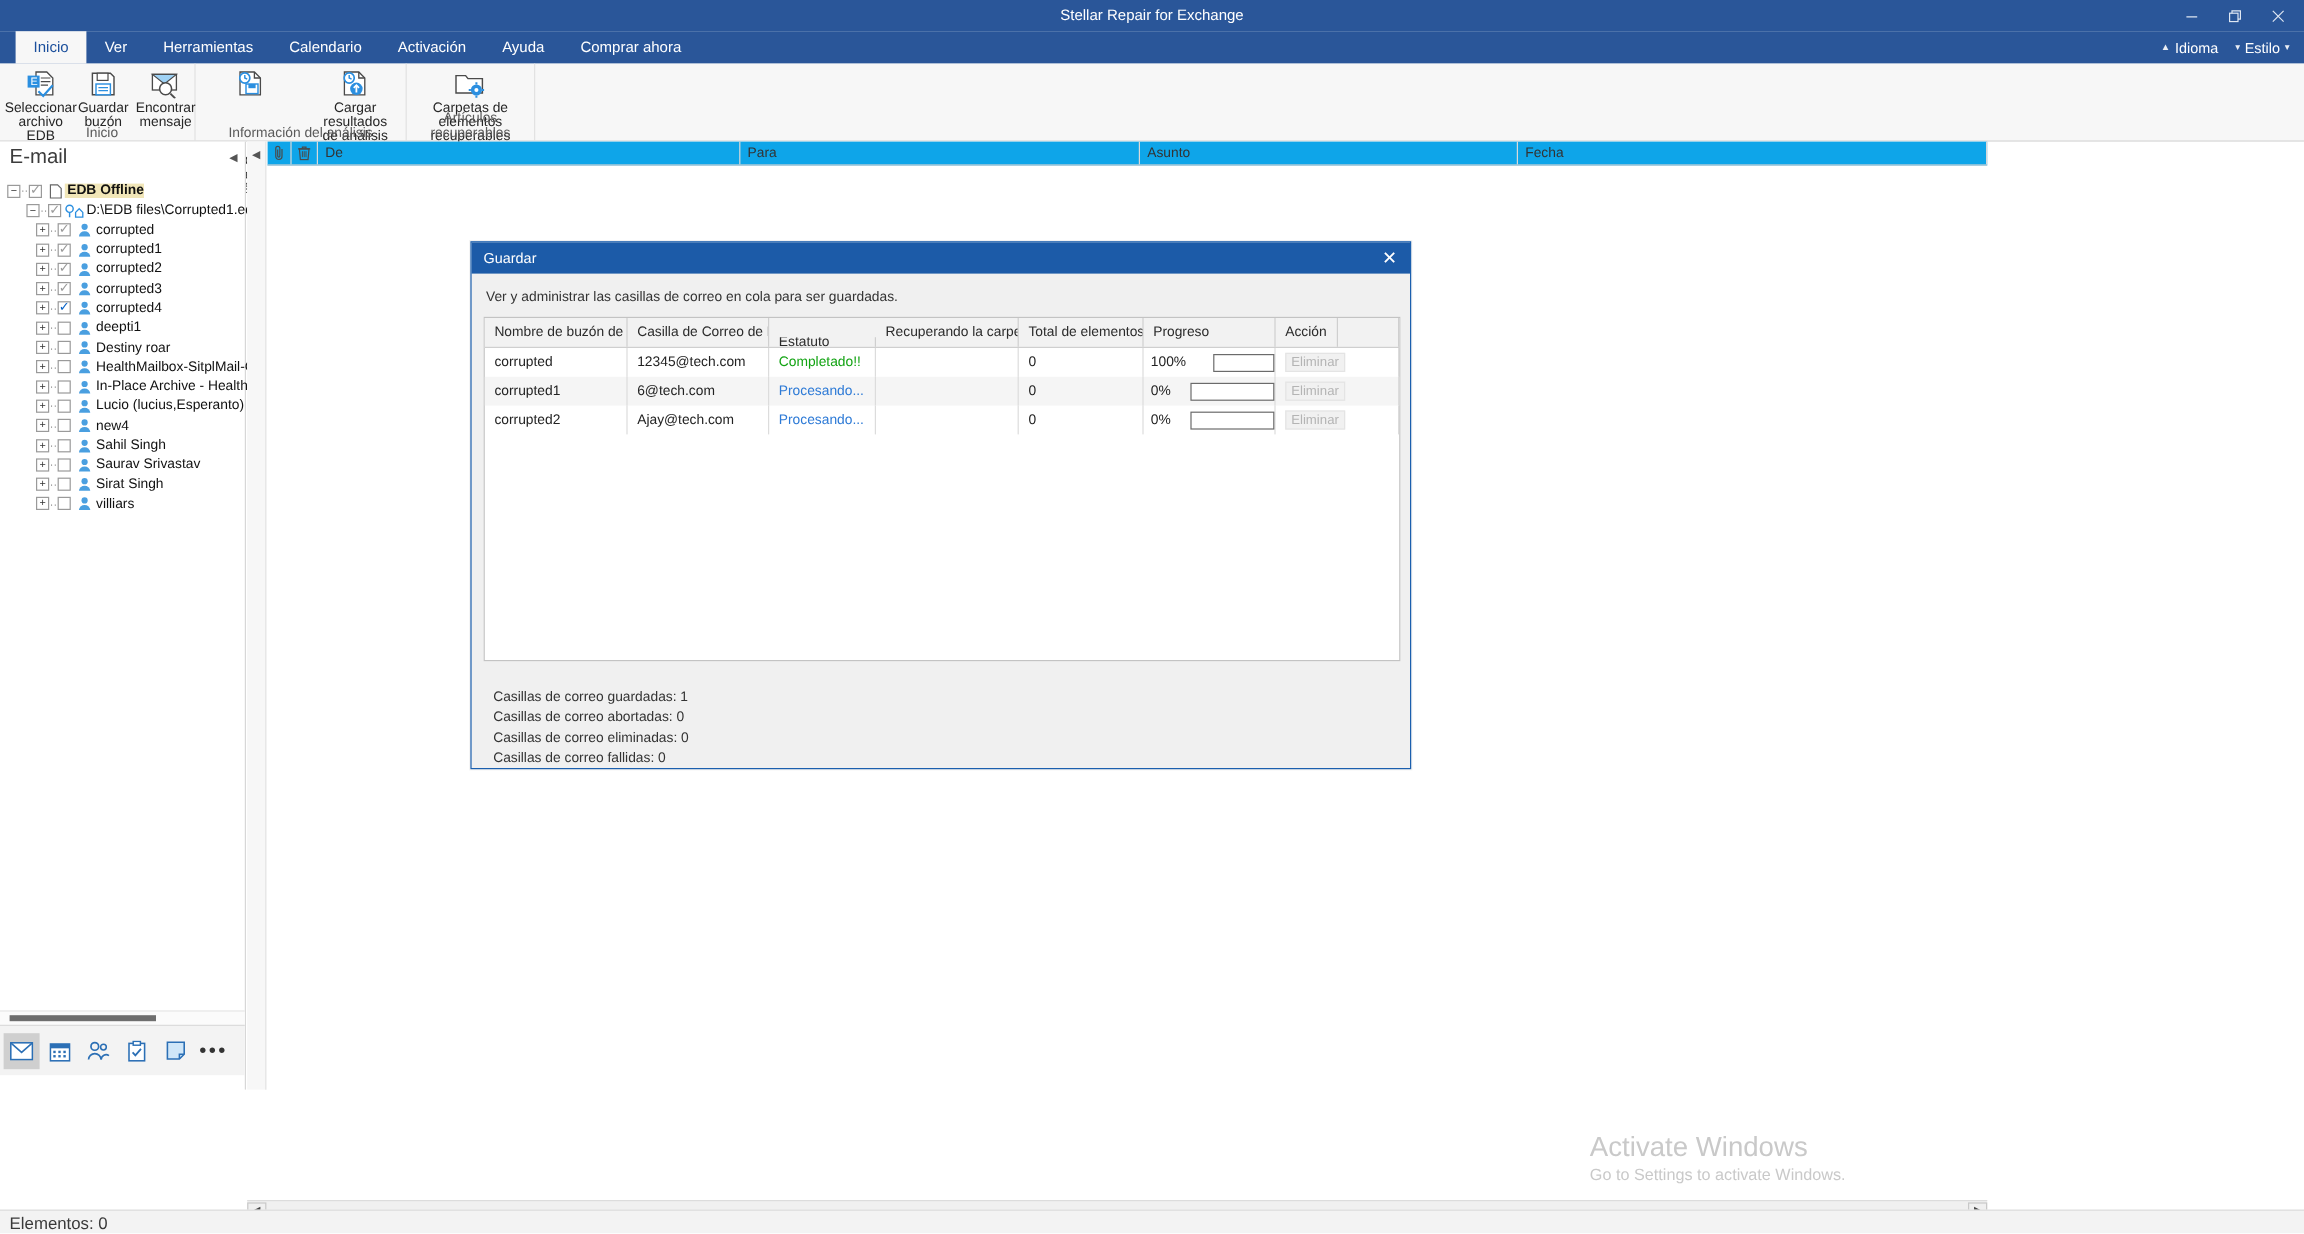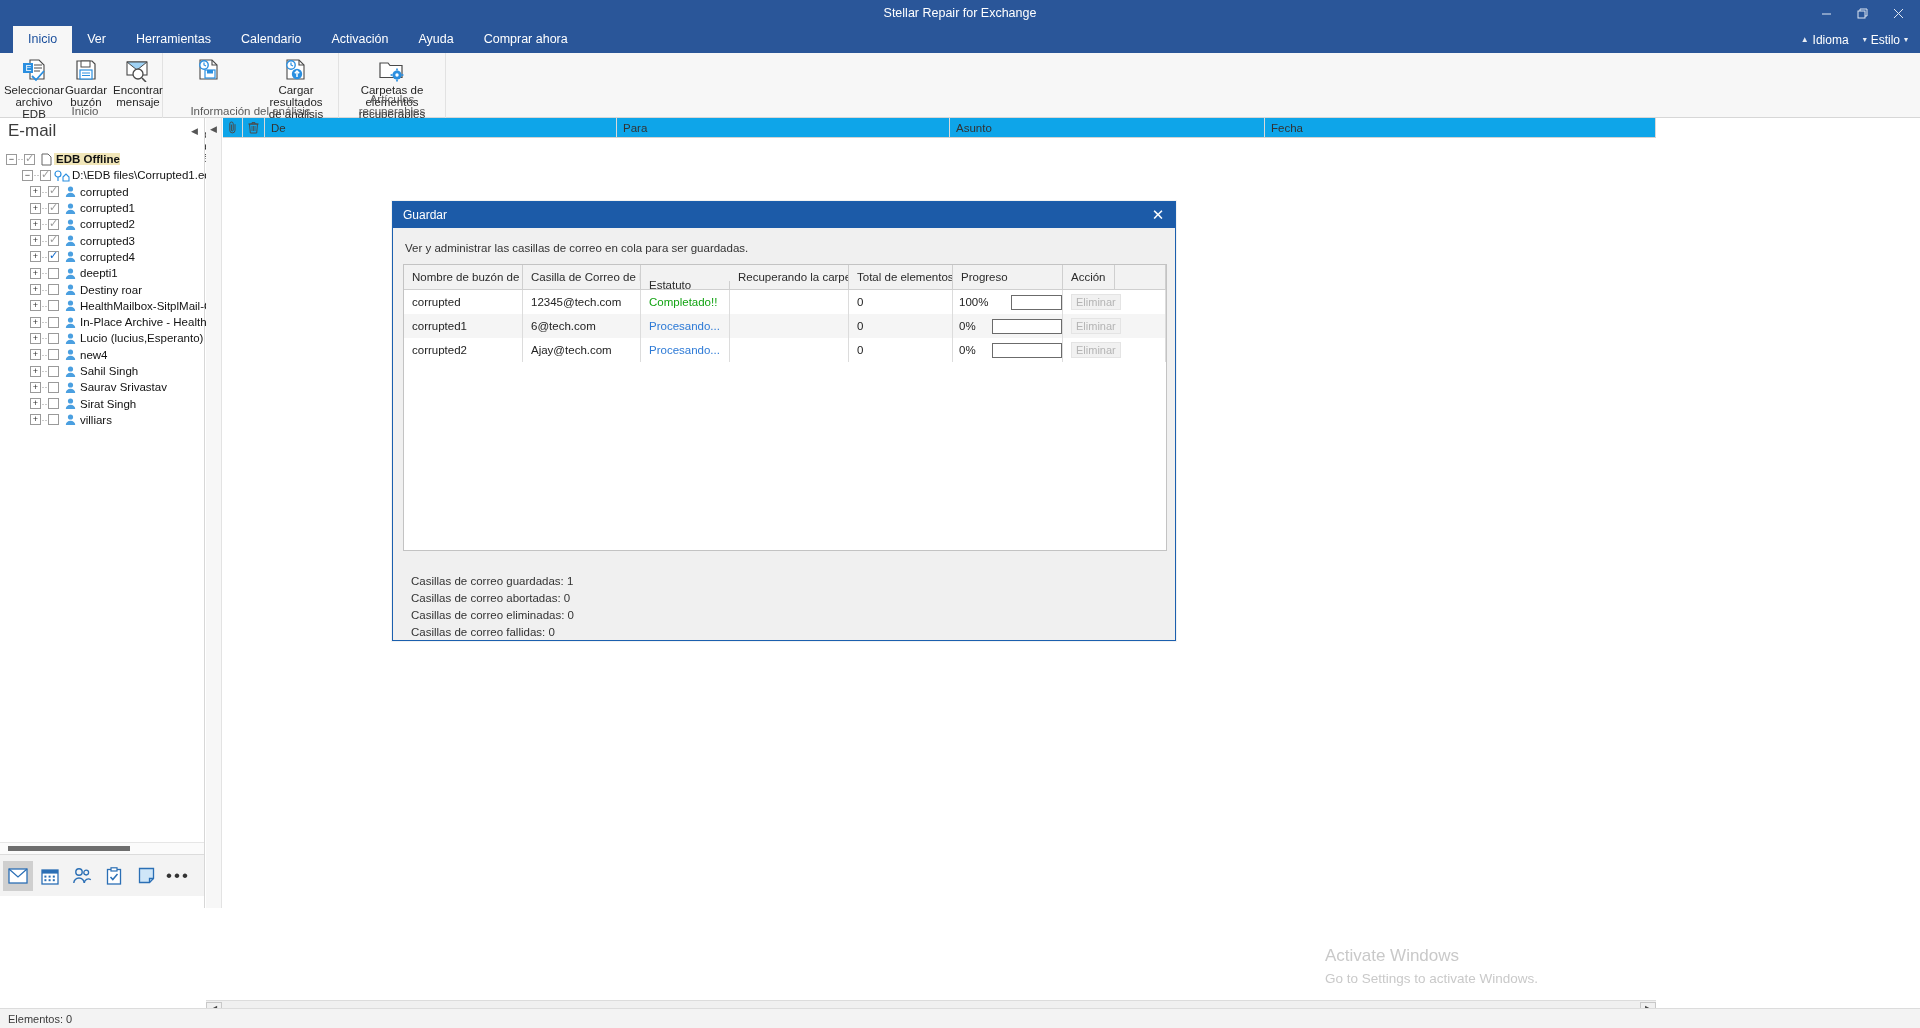--- a/index.html
+++ b/index.html
@@ -139,29 +139,29 @@
     background: #f0f0f0; border-top: 1px solid #dcdcdc; display: flex; align-items: center;
   }
   .sbbtn {
     width: 16px; height: 14px; background: #f0f0f0; border: 1px solid #c8c8c8;
     display: flex; align-items: center; justify-content: center; font-size: 8px; color: #444; cursor: default;
   }
   .sbbtn.right { position: absolute; right: 0; }
   .statusbar-wrap {
     position: absolute; left: 0; bottom: 0; width: 1920px; height: 20px;
     background: #f3f3f3; border-top: 1px solid #dcdcdc;
-    font-size: 11px; color: #3a3a3a; padding-left: 8px; line-height: 20px;
+    font-size: 14px; color: #3a3a3a; padding-left: 8px; line-height: 20px;
   }
 
   
   .watermark {
     position: absolute; right: 118px; bottom: 40px; text-align: left;
     color: #c9c9c9; user-select: none; pointer-events: none;
   }
-  .watermark .w1 { font-size: 17px; line-height: 27px; }
+  .watermark .w1 { font-size: 23px; line-height: 27px; }
   .watermark .w2 { font-size: 13.5px; line-height: 19px; }
 
   
   .dlg {
     position: absolute; left: 392px; top: 201px; width: 784px; height: 440px;
     background: #f0f0f0; border: 1px solid #1b5fae;
     box-shadow: 0 0 0 1px rgba(0,0,0,.05);
   }
   .dlg-title {
     height: 26px; background: #1c5ba8; color: #fff; display: flex; align-items: center;

